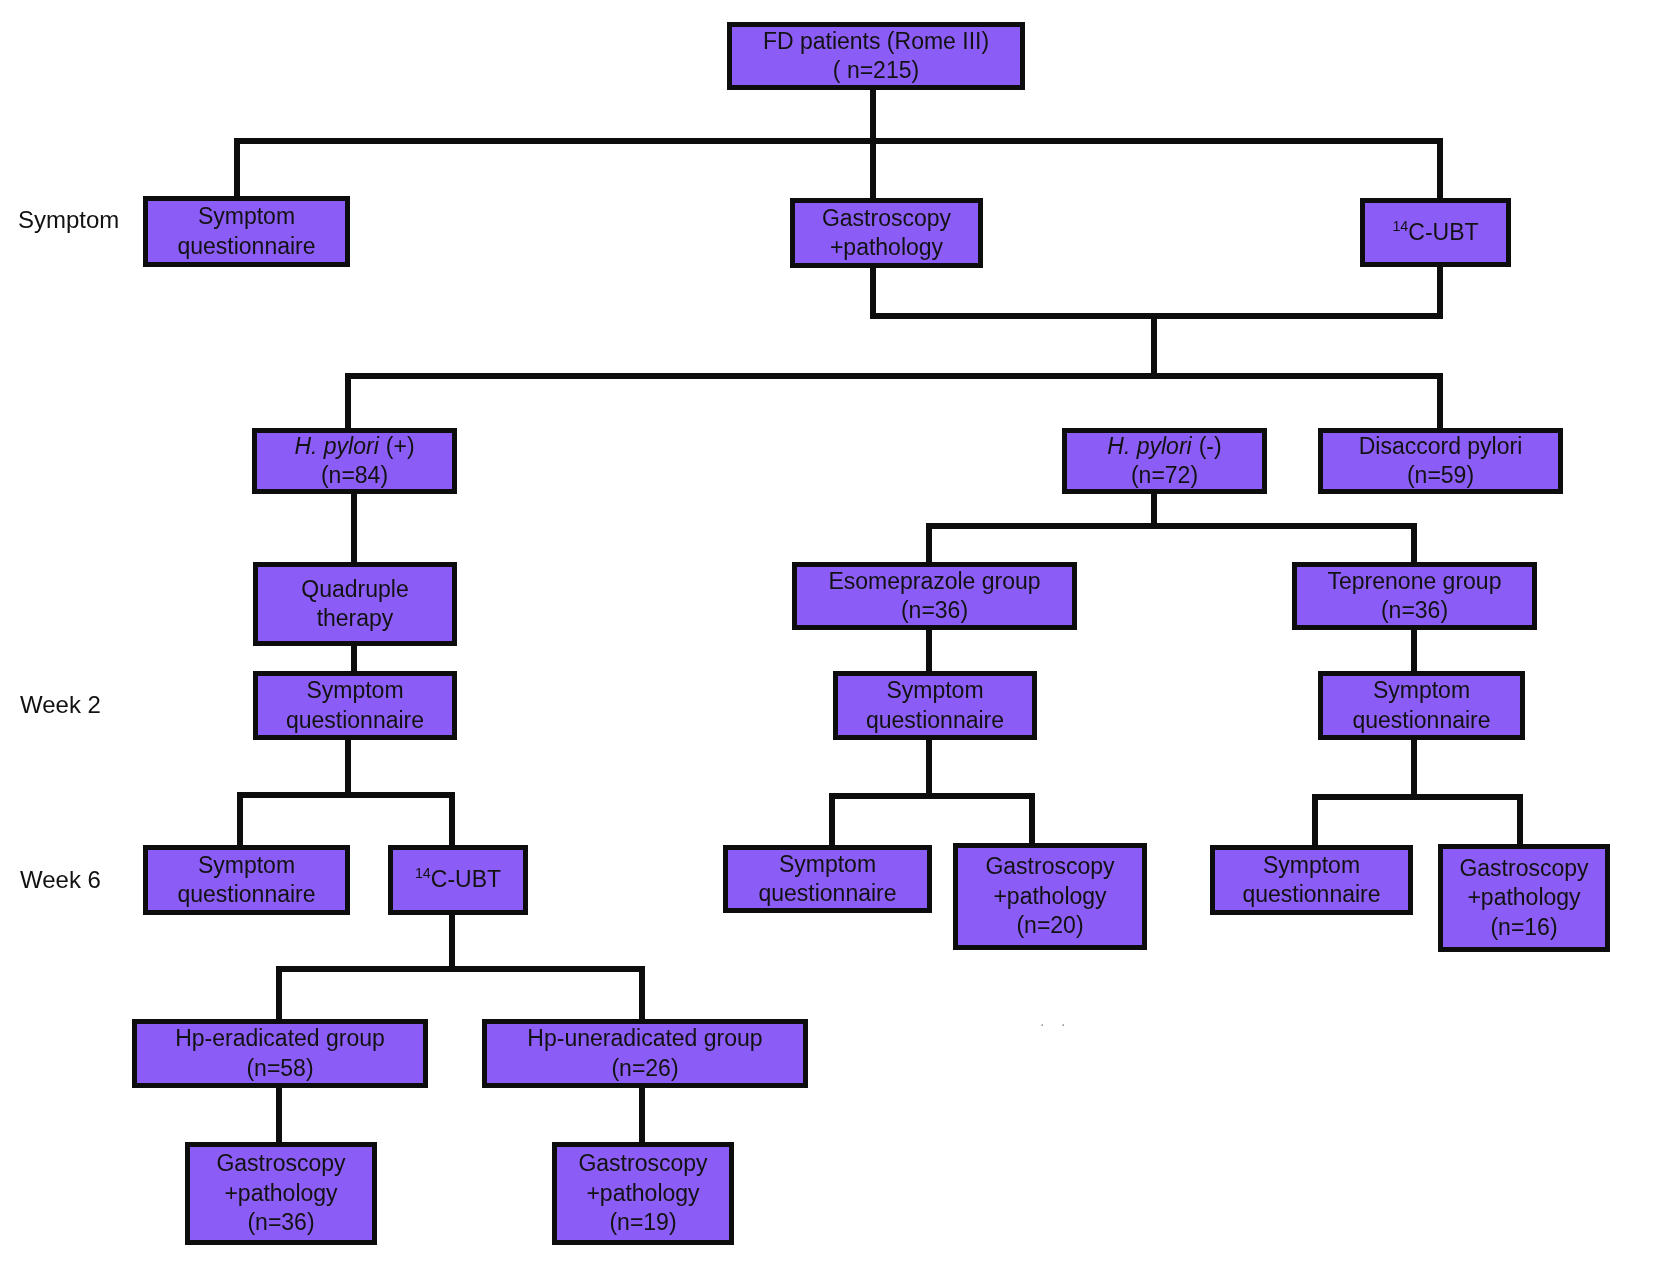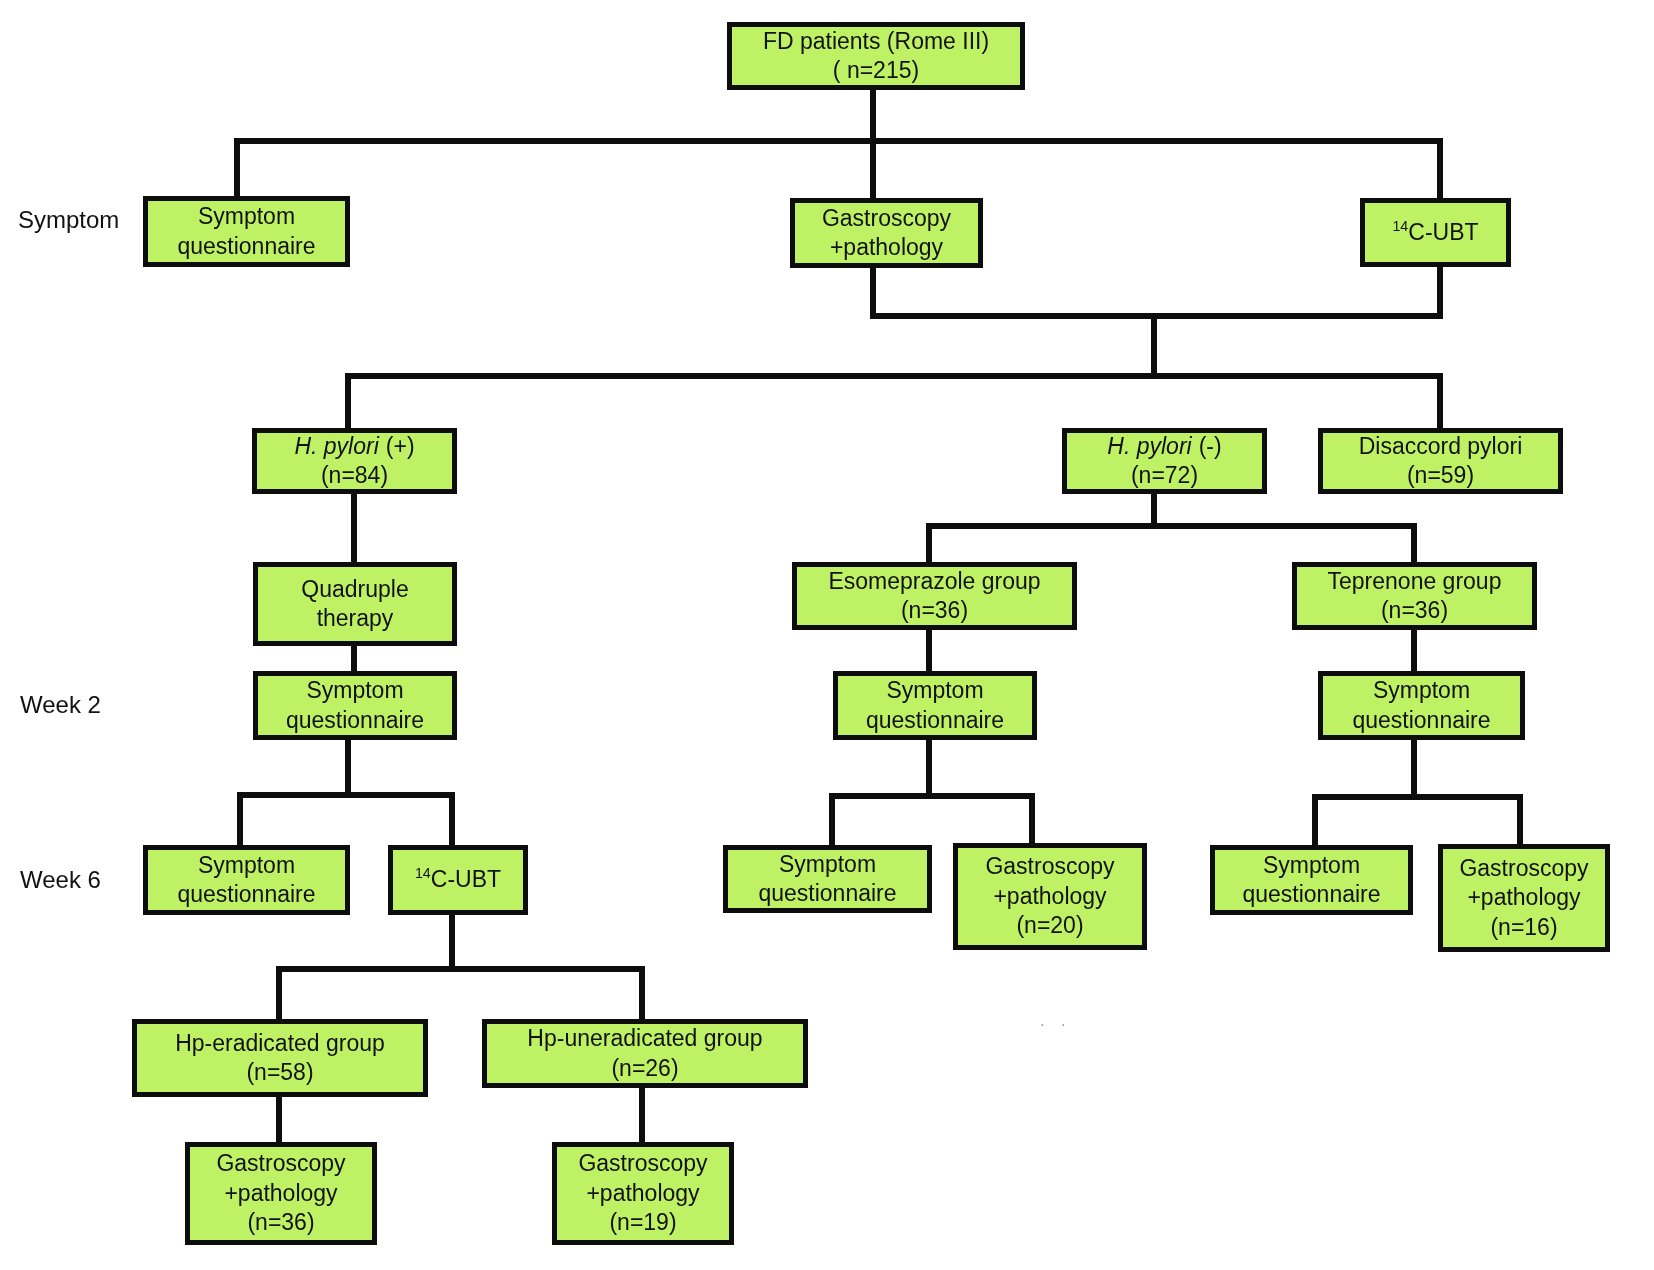--- a/index.html
+++ b/index.html
@@ -9,21 +9,21 @@
     height: 1270px;
     background: #ffffff;
     font-family: "Liberation Sans", sans-serif;
     color: #111;
     overflow: hidden;
   }
   .box {
     position: absolute;
     box-sizing: border-box;
     border: 5px solid #0d0d0d;
-    background: #bef264;
+    background: #8b5cf6;
     display: flex;
     flex-direction: column;
     align-items: center;
     justify-content: center;
     text-align: center;
     font-size: 23px;
     line-height: 1.28;
     color: #121212;
     z-index: 2;
   }
@@ -176,21 +176,21 @@
     <span>Symptom</span>
     <span>questionnaire</span>
   </div>
 
   <div class="box" style="left:1438px; top:844px; width:172px; height:108px;">
     <span>Gastroscopy</span>
     <span>+pathology</span>
     <span>(n=16)</span>
   </div>
 
-  <div class="box" style="left:132px; top:1019px; width:296px; height:78px;">
+  <div class="box" style="left:132px; top:1019px; width:296px; height:69px;">
     <span>Hp-eradicated group</span>
     <span>(n=58)</span>
   </div>
 
   <div class="box" style="left:482px; top:1019px; width:326px; height:69px;">
     <span>Hp-uneradicated group</span>
     <span>(n=26)</span>
   </div>
 
   <div class="box" style="left:185px; top:1142px; width:192px; height:103px;">

